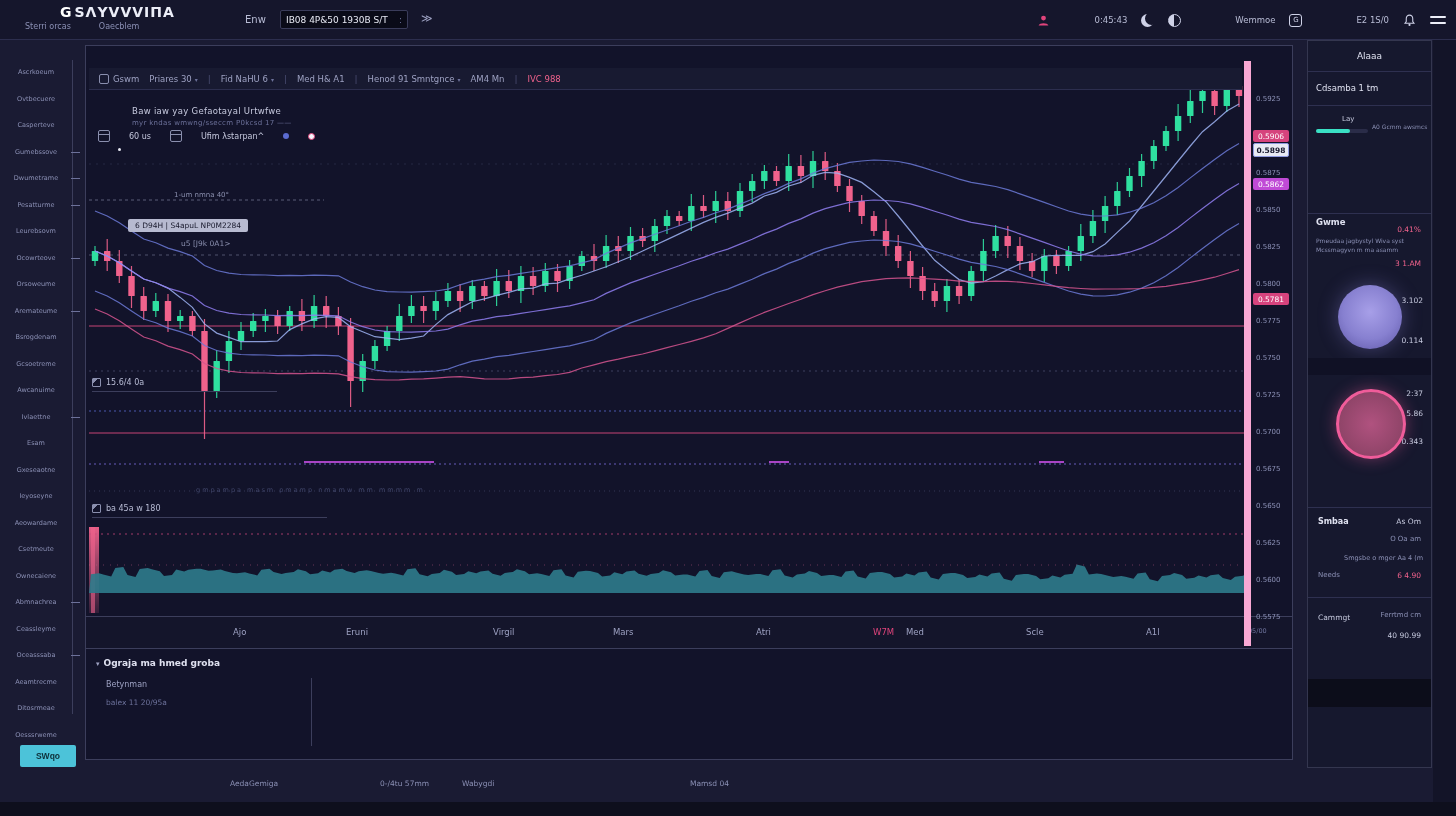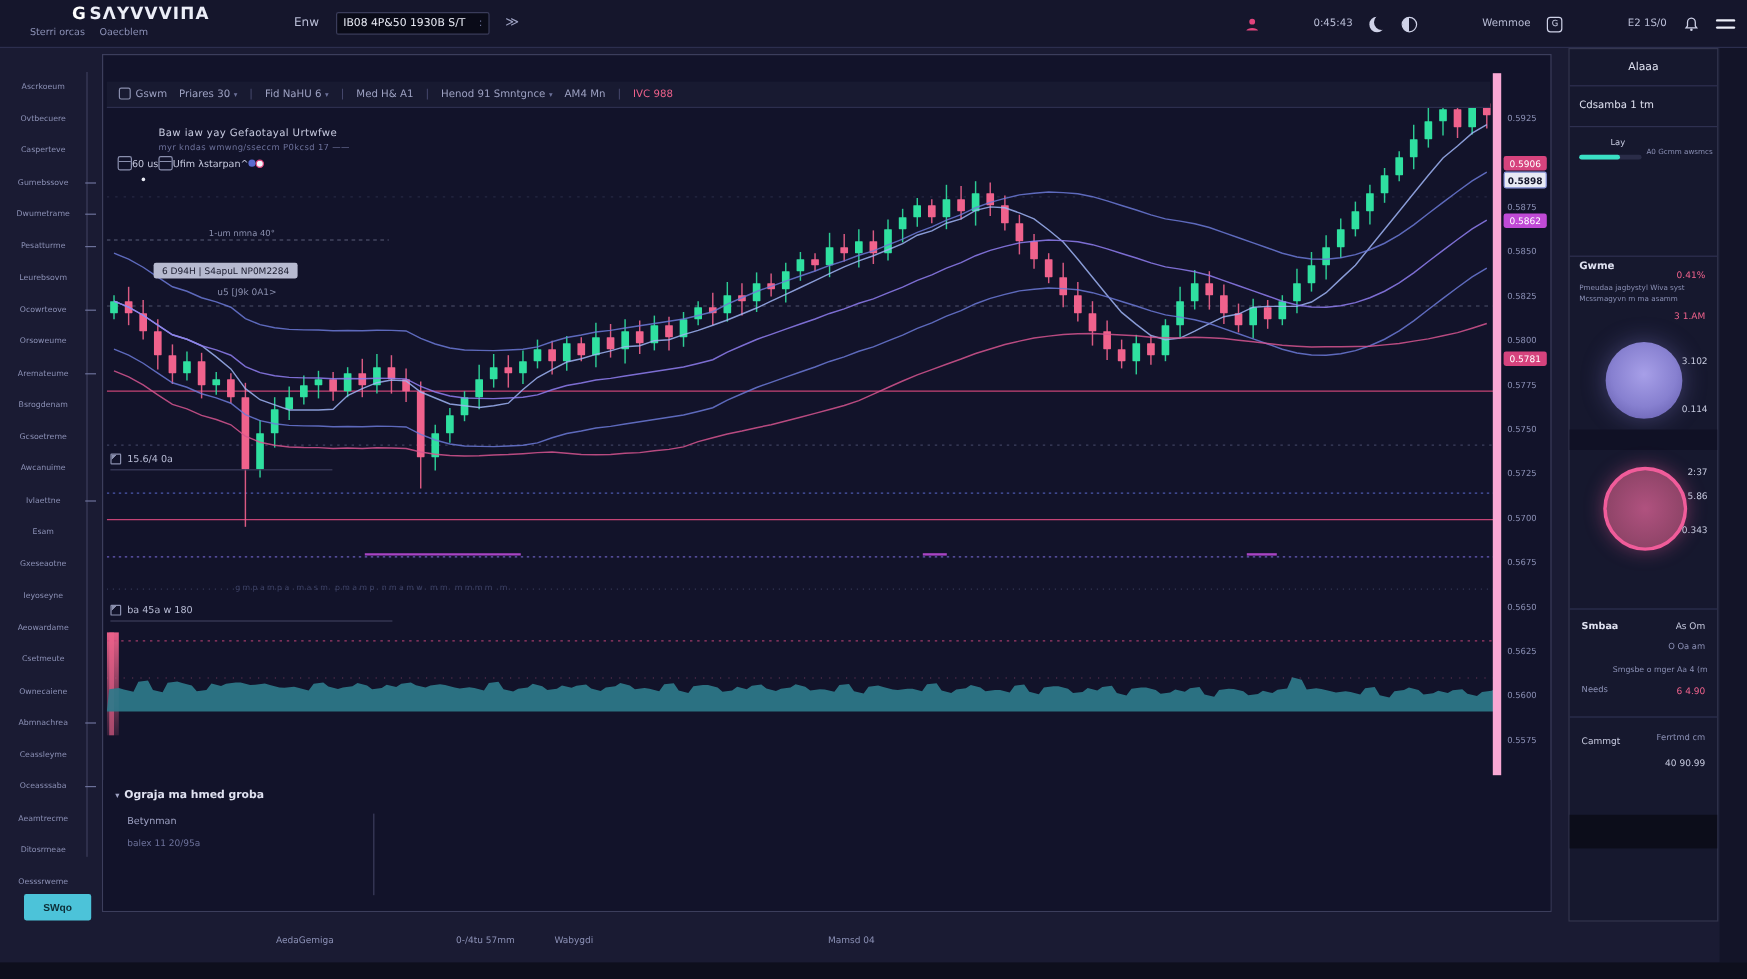--- a/index.html
+++ b/index.html
@@ -8,21 +8,21 @@
     background:#1a1b33;
     font-family:"DejaVu Sans", sans-serif;
     color:#c6c9de;
     position:relative;
   }
   
   .topbar { position:absolute; left:0; top:0; width:1456px; height:40px;
     background:#15162c; border-bottom:1px solid #2c2e4e; z-index:5; }
   .logo { position:absolute; left:60px; top:4px; font-size:14px; font-weight:bold; color:#eceef8; letter-spacing:1px; }
   .logo .mark { color:#ffffff; margin-right:2px; }
-  .nav-links { position:absolute; left:25px; top:22px; font-size:8px; color:#8b90b5; display:flex; gap:12px; }
+  .nav-links { position:absolute; left:25px; top:22px; font-size:8px; color:#8b90b5; display:flex; gap:28px; }
   .sym-label { position:absolute; left:245px; top:14px; font-size:10px; color:#b9bdd6; }
   .sym-input { position:absolute; left:280px; top:10px; width:128px; height:19px;
     background:#0a0b18; border:1px solid #3a3c5a; border-radius:2px;
     color:#e8eaf4; font-size:9px; display:flex; align-items:center; padding:0 5px; justify-content:space-between; }
   .sym-input .dots { color:#6c719a; font-size:9px; }
   .expand { position:absolute; left:421px; top:12px; font-size:11px; color:#9da1c2; }
   .tb-right { position:absolute; right:10px; top:0; height:40px; display:flex; align-items:center; gap:14px; }
   .tb-right .txt { font-size:8.5px; color:#b9bdd6;margin-left:40px; }
   .icon-moon { width:13px; height:13px; border-radius:50%; box-shadow:inset 4px -2px 0 0 #cfd2e8; display:inline-block; }
   .icon-half { width:13px; height:13px; border-radius:50%; border:1.5px solid #cfd2e8;
@@ -47,21 +47,21 @@
   .c-toolbar { position:absolute; left:3px; top:22px; right:50px; height:22px; background:#181a31;
     border-bottom:1px solid #2c2e4e; display:flex; align-items:center; gap:10px; padding:0 10px; z-index:4; }
   .tb-item { font-size:8.5px; color:#9da1c2; cursor:pointer; white-space:nowrap; }
   .tb-item.pink { color:#f0628c; }
   .tb-div { color:#4a4d72; font-size:9px; }
   .tb-caret { font-size:6px; color:#6c719a; margin-left:3px; }
   .tb-icon { width:10px; height:10px; border:1px solid #8a8fae; border-radius:2px; display:inline-block; margin-right:4px; vertical-align:-2px; }
   .sym-lines { position:absolute; left:14px; top:60px; z-index:4;margin-left:32px; }
   .sym-l1 { font-size:8.5px; color:#c6c9de; letter-spacing:.3px; }
   .sym-l2 { font-size:7px; color:#6c719a; margin-top:3px; letter-spacing:.3px; }
-  .ind-row { position:absolute; left:12px; top:84px; display:flex; align-items:center; gap:0; z-index:4; }
+  .ind-row { position:absolute; left:12px; top:84px; display:flex; align-items:center; gap:19px; z-index:4; }
   .ind-box { width:12px; height:12px; border:1px solid #8a8fae; border-radius:2px;
     background:linear-gradient(#12132a 3px, #8a8fae 3px, #8a8fae 4px, #12132a 4px); cursor:pointer; }
   .ind-label { font-size:8px; color:#c6c9de; }
   .dot-blue { width:6px; height:6px; border-radius:50%; background:#5b6bd0; }
   .dot-white { width:7px; height:7px; border-radius:50%; background:#f4f5fb; border:1.5px solid #e0447c; }
   .mini-dot { position:absolute; left:32px; top:102px; width:3px; height:3px; border-radius:50%; background:#e8eaf4; z-index:4; }
   .plot { position:absolute; left:3px; top:15px; width:1157px; height:552px; z-index:1; }
   .annot { position:absolute; left:88px; top:145px; font-size:7px; color:#8a8fae; z-index:3;text-align:right; }
   .tooltip { position:absolute; left:42px; top:173px; background:#b7bad0; color:#1a1b2e;
     font-size:7.5px; padding:2px 7px; border-radius:2px; z-index:4; white-space:nowrap; }
@@ -494,20 +494,32 @@
       <span class="y-tick" style="top: 408px;">0.5675</span>
       <span class="y-tick" style="top: 445px;">0.5650</span>
       <span class="y-tick" style="top: 482px;">0.5625</span>
       <span class="y-tick" style="top: 519px;">0.5600</span>
       <span class="y-tick" style="top: 556px;">0.5575</span>
       <span class="y-badge pink" style="top: 75px;">0.5906</span>
       <span class="y-badge white" style="top: 89px;">0.5898</span>
       <span class="y-badge magenta" style="top: 123px;">0.5862</span>
       <span class="y-badge pink" style="top: 238px;">0.5781</span>
     </div>
+  <div class="x-axis">
+      <span class="x-tick" style="left: 147px;">Ajo</span>
+      <span class="x-tick" style="left: 260px;">Eruni</span>
+      <span class="x-tick" style="left: 407px;">Virgil</span>
+      <span class="x-tick" style="left: 527px;">Mars</span>
+      <span class="x-tick" style="left: 670px;">Atri</span>
+      <span class="x-tick pink" style="left: 787px;">W7M</span>
+      <span class="x-tick" style="left: 820px;">Med</span>
+      <span class="x-tick" style="left: 940px;">Scle</span>
+      <span class="x-tick" style="left: 1060px;">A1l</span>
+      <span class="x-tick small" style="left: 1160px;">J05/00</span>
+    </div>
 
   <div class="b-panel">
     <div class="b-head">
       <span class="b-caret">▾</span><span>Ograja ma hmed groba</span>
     </div>
     <div class="b-sub1">Betynman</div>
     <div class="b-sub2">balex 11 20/95a</div>
     <div class="b-divider"></div>
   </div>
 </div>

